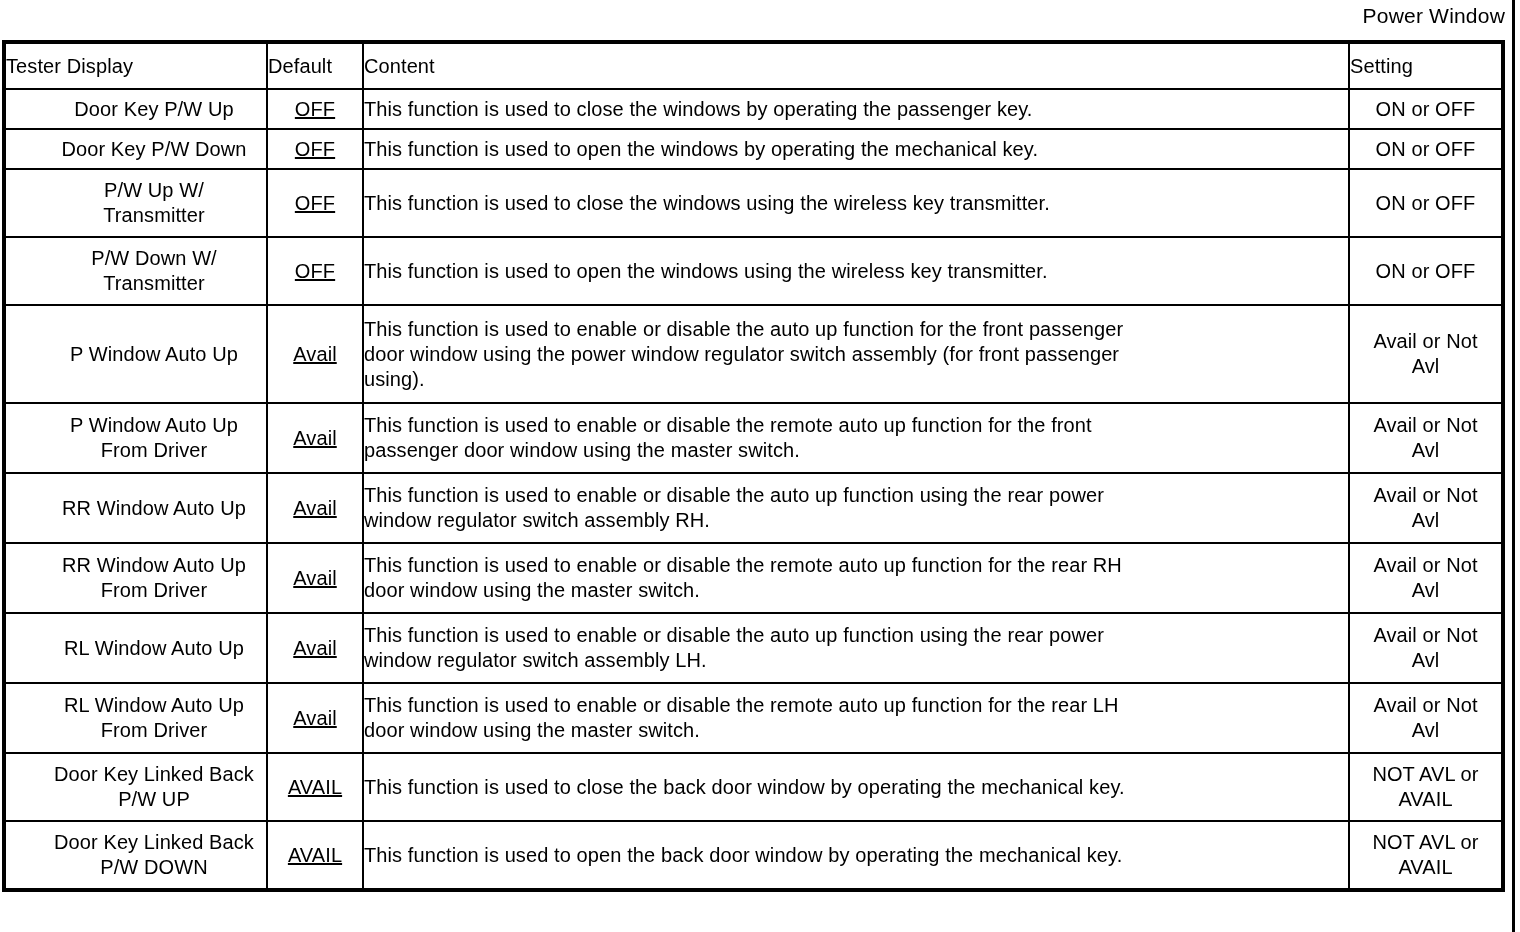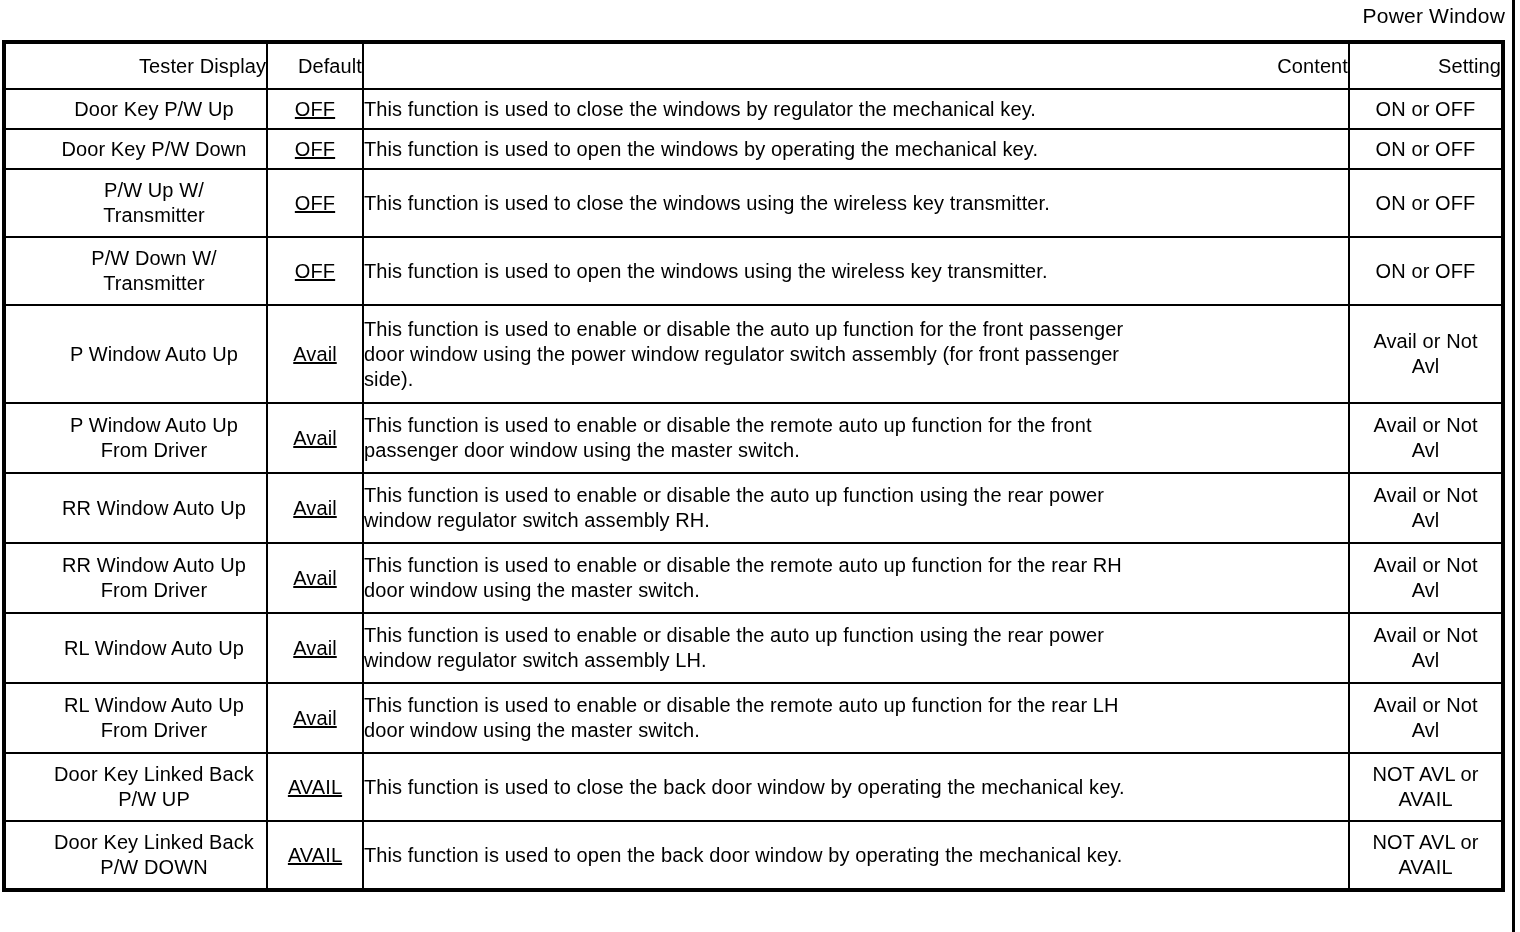--- a/index.html
+++ b/index.html
@@ -63,21 +63,21 @@
   }
 
   
   col.c-tester  { width: 263px; }
   col.c-default { width: 96px;  }
   col.c-content { width: 986px; }
   col.c-setting { width: 154px; }
 
   thead th {
     font-weight: bold;
-    text-align: right;
+    text-align: left;
     height: 44px;
     font-size: 21px;
   }
   thead tr th { border-bottom-width: 4px; }
 
   td.tester {
     text-align: center;
     padding: 3px 4px;
   }
   td.default {
@@ -126,21 +126,21 @@
         <th>Setting</th>
       </tr>
     </thead>
     <tbody id="table-body">
         <tr class="h-sm">
           <td class="tester">
             <span class="line">Door Key P/W Up</span>
           </td>
           <td class="default"><span class="line">OFF</span></td>
           <td class="content">
-            <span class="line">This function is used to close the windows by regulator the mechanical key.</span>
+            <span class="line">This function is used to close the windows by operating the passenger key.</span>
           </td>
           <td class="setting">
             <span class="line">ON or OFF</span>
           </td>
         </tr>
         <tr class="h-sm">
           <td class="tester">
             <span class="line">Door Key P/W Down</span>
           </td>
           <td class="default"><span class="line">OFF</span></td>
@@ -178,21 +178,21 @@
           </td>
         </tr>
         <tr class="h-lg">
           <td class="tester">
             <span class="line">P Window Auto Up</span>
           </td>
           <td class="default"><span class="line">Avail</span></td>
           <td class="content">
             <span class="line">This function is used to enable or disable the auto up function for the front passenger</span>
             <span class="line">door window using the power window regulator switch assembly (for front passenger</span>
-            <span class="line">side).</span>
+            <span class="line">using).</span>
           </td>
           <td class="setting">
             <span class="line">Avail or Not</span>
             <span class="line">Avl</span>
           </td>
         </tr>
         <tr class="h-xl">
           <td class="tester">
             <span class="line">P Window Auto Up</span>
             <span class="line">From Driver</span>

